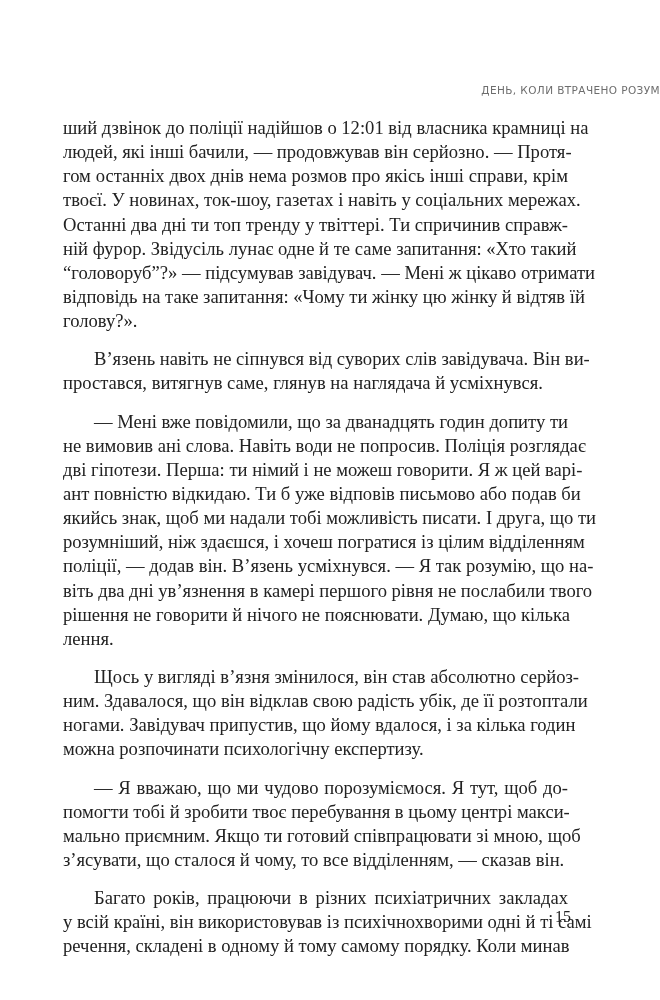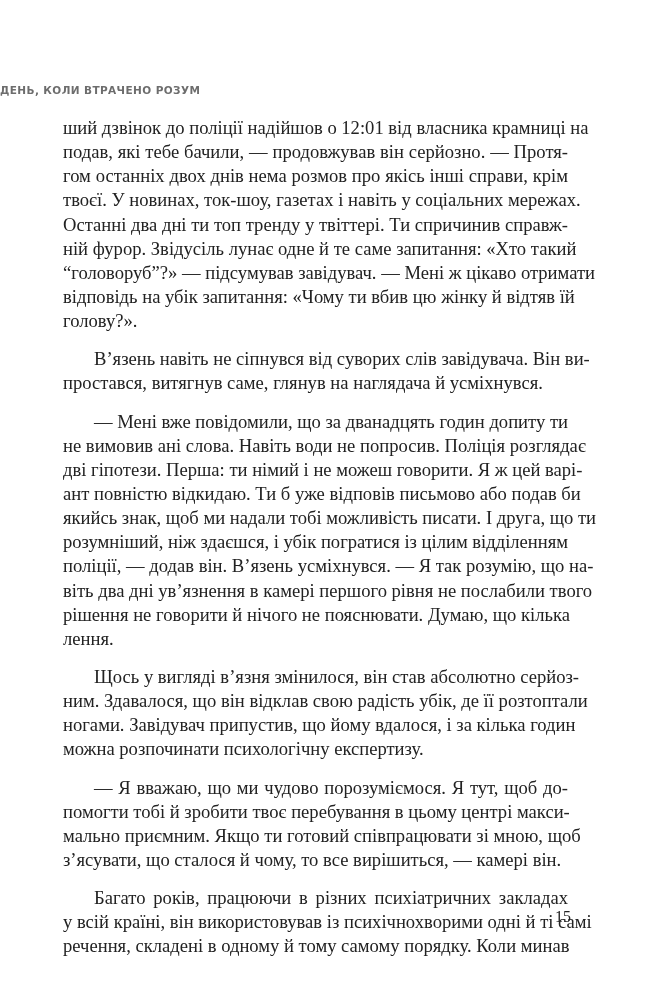--- a/index.html
+++ b/index.html
@@ -1,20 +1,20 @@
 <!DOCTYPE html>
 <html><head>
 <meta charset="utf-8">
 <style>
   html, body { margin:0; padding:0; background:#ffffff; }
   body { width:660px; height:1000px; position:relative; overflow:hidden; }
   .running-head {
-    position:absolute; top:84px; left:0; width:660px; text-align:left;
+    position:absolute; top:84px; left:0; width:660px; text-align:right;
     font-family:"DejaVu Sans", sans-serif; font-size:10.5px; letter-spacing:0.4px;
-    color:#6d6d6d; font-weight:700;
+    color:#6d6d6d; font-weight:400;
   }
   .body-text {
     position:absolute; top:116px; left:63px; width:505px;
     font-family:"Liberation Serif", serif; font-size:18.6px; line-height:24.15px;
     color:#222222;
   }
   .line { display:block; white-space:nowrap; text-align:justify; text-align-last:justify; height:24.15px; }
   .line.last { text-align-last:left; }
   .line.indent { padding-left:31px;margin-top:14px; }
   .page-number {
@@ -22,46 +22,46 @@
     font-family:"Liberation Serif", serif; font-size:16px; color:#222222;
   }
 </style>
 </head>
 <body>
 
 <div class="running-head">ДЕНЬ, КОЛИ ВТРАЧЕНО РОЗУМ</div>
 
 <div class="body-text" id="body-text">
     <span class="line">ший дзвінок до поліції надійшов о 12:01 від власника крамниці на</span>
-    <span class="line">подав, які тебе бачили, — продовжував він серйозно. — Протя-</span>
+    <span class="line">людей, які інші бачили, — продовжував він серйозно. — Протя-</span>
     <span class="line">гом останніх двох днів нема розмов про якісь інші справи, крім</span>
     <span class="line">твоєї. У новинах, ток-шоу, газетах і навіть у соціальних мережах.</span>
     <span class="line">Останні два дні ти топ тренду у твіттері. Ти спричинив справж-</span>
     <span class="line">ній фурор. Звідусіль лунає одне й те саме запитання: «Хто такий</span>
     <span class="line">“головоруб”?» — підсумував завідувач. — Мені ж цікаво отримати</span>
-    <span class="line">відповідь на убік запитання: «Чому ти вбив цю жінку й відтяв їй</span>
+    <span class="line">відповідь на таке запитання: «Чому ти жінку цю жінку й відтяв їй</span>
     <span class="line last">голову?».</span>
     <span class="line indent">В’язень навіть не сіпнувся від суворих слів завідувача. Він ви-</span>
     <span class="line last">простався, витягнув саме, глянув на наглядача й усміхнувся.</span>
     <span class="line indent">— Мені вже повідомили, що за дванадцять годин допиту ти</span>
     <span class="line">не вимовив ані слова. Навіть води не попросив. Поліція розглядає</span>
     <span class="line">дві гіпотези. Перша: ти німий і не можеш говорити. Я ж цей варі-</span>
     <span class="line">ант повністю відкидаю. Ти б уже відповів письмово або подав би</span>
     <span class="line">якийсь знак, щоб ми надали тобі можливість писати. І друга, що ти</span>
-    <span class="line">розумніший, ніж здаєшся, і убік погратися із цілим відділенням</span>
+    <span class="line">розумніший, ніж здаєшся, і хочеш погратися із цілим відділенням</span>
     <span class="line">поліції, — додав він. В’язень усміхнувся. — Я так розумію, що на-</span>
     <span class="line">віть два дні ув’язнення в камері першого рівня не послабили твого</span>
     <span class="line">рішення не говорити й нічого не пояснювати. Думаю, що кілька</span>
     <span class="line last">лення.</span>
     <span class="line indent">Щось у вигляді в’язня змінилося, він став абсолютно серйоз-</span>
     <span class="line">ним. Здавалося, що він відклав свою радість убік, де її розтоптали</span>
     <span class="line">ногами. Завідувач припустив, що йому вдалося, і за кілька годин</span>
     <span class="line last">можна розпочинати психологічну експертизу.</span>
     <span class="line indent">— Я вважаю, що ми чудово порозуміємося. Я тут, щоб до-</span>
     <span class="line">помогти тобі й зробити твоє перебування в цьому центрі макси-</span>
     <span class="line">мально приємним. Якщо ти готовий співпрацювати зі мною, щоб</span>
-    <span class="line last">з’ясувати, що сталося й чому, то все вирішиться, — камері він.</span>
+    <span class="line last">з’ясувати, що сталося й чому, то все відділенням, — сказав він.</span>
     <span class="line indent">Багато років, працюючи в різних психіатричних закладах</span>
     <span class="line">у всій країні, він використовував із психічнохворими одні й ті самі</span>
     <span class="line">речення, складені в одному й тому самому порядку. Коли минав</span>
   </div>
 
 <div class="page-number">15</div>
 
 </body></html>

